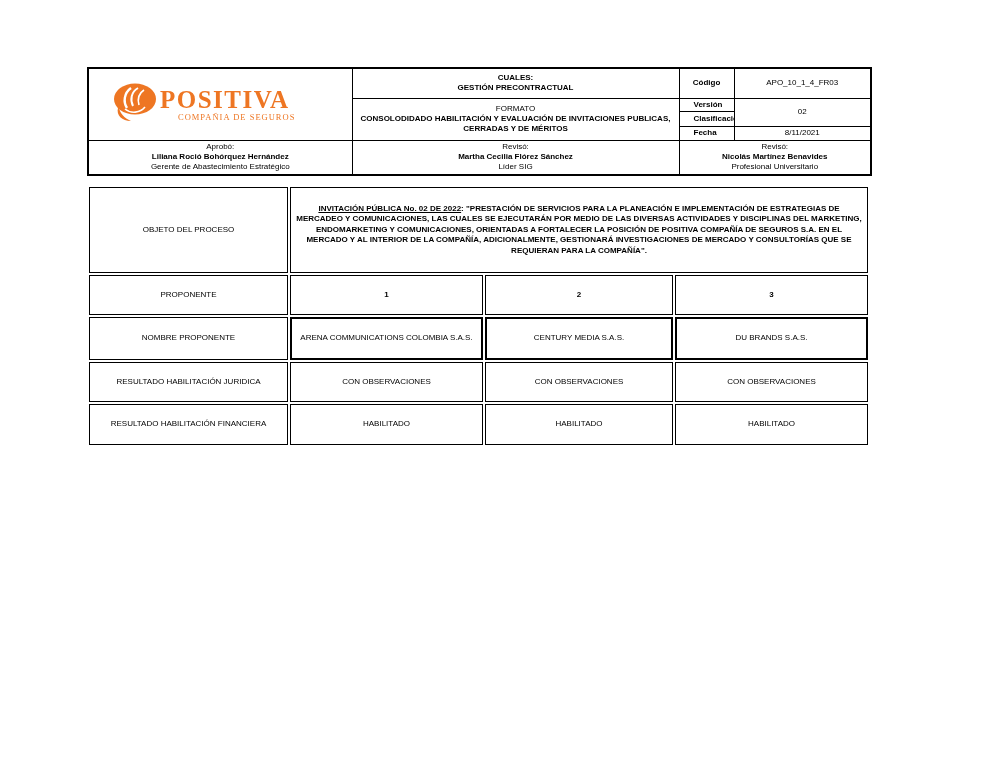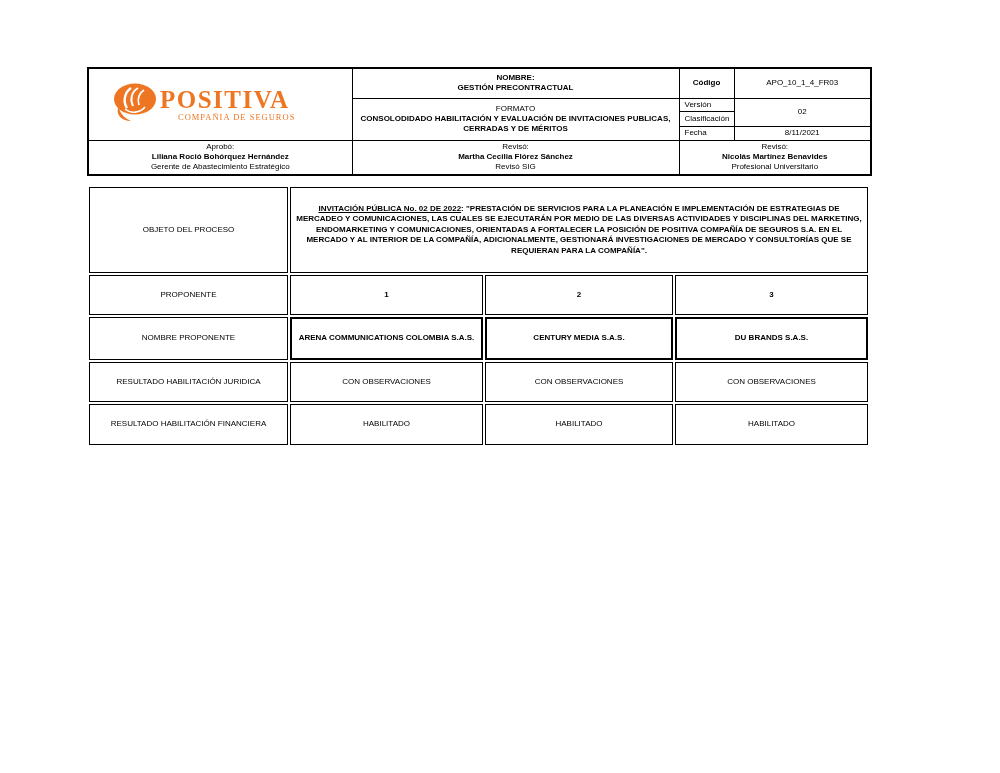--- a/index.html
+++ b/index.html
@@ -13,21 +13,21 @@
     position:absolute;left:87px;top:67px;
     border-collapse:collapse;table-layout:fixed;width:783px;
     border:2px solid #000;
   }
   table.hdr td{
     border:1px solid #000;font-size:8px;line-height:1.25;
     text-align:center;vertical-align:middle;padding:1px 2px;overflow:hidden;
   }
   table.hdr td.thickline{border-width:1.5px;}
   .hdr .b{font-weight:bold;}
-  .hdr td.small-lbl{font-weight:normal;text-align:left;padding-left:5px;}
+  .hdr td.small-lbl{font-weight:bold;text-align:left;padding-left:14px;}
   .hdr td.codigo-lbl{font-weight:bold;}
   .logo-cell{background:#fff;}
   .logo-wrap{display:flex;justify-content:center;align-items:flex-end;height:100%;}
   .brand-text{font-family:"Liberation Serif", serif;font-weight:bold;letter-spacing:1.5px;}
   .tagline-text{font-family:"Liberation Serif", serif;letter-spacing:1px;}
   .approvals-cell div{line-height:1.3;}
 
   
   table.main{
     position:absolute;left:87px;top:185px;
@@ -36,21 +36,21 @@
   table.main td{
     box-sizing:border-box;border:1.5px solid #000;
     font-size:8px;line-height:1.3;text-align:center;vertical-align:middle;
     padding:14px 4px;overflow:hidden;background:#fff;
   }
   table.main tr.data-row td{height:33px;}
   table.main tr.objeto-row td{height:86px;}
   td.objeto-cell{font-weight:bold;font-size:7.8px;line-height:1.45;padding:4px 10px;}
   .objeto-title{text-decoration:underline;}
   tr.vals-bold td.v{font-weight:bold;}
-  tr.nombre-row td.v{font-weight:bold;border-width:2.5px;}
+  tr.nombre-row td.v{font-weight:normal;border-width:2.5px;}
 
   
   .footnote{
     position:absolute;left:88px;top:424px;width:860px;
     font-size:8.5px;line-height:1.3;text-align:left;
   }
 </style>
 </head>
 <body>
 
@@ -73,21 +73,21 @@
             <path d="M15 28 C11 22 12 13 19 8" stroke="#ffffff" stroke-width="2.4" fill="none"></path>
             <path d="M21 26 C18 20 19 12 26 8" stroke="#ffffff" stroke-width="2" fill="none"></path>
             <path d="M27 25 C25 19 27 13 32 10" stroke="#ffffff" stroke-width="1.7" fill="none"></path>
             <path d="M13 29 C19 34 28 33 33 27" stroke="#ffffff" stroke-width="1.6" fill="none"></path>
             <text x="48" y="28" font-size="25" fill="#EE7623" class="brand-text">POSITIVA</text>
             <text x="66" y="40" font-size="8.5" fill="#EE7623" class="tagline-text">COMPAÑIA DE SEGUROS</text>
           </svg>
         </div>
       </td>
       <td class="b">
-        <div>NOMBRE:</div>
+        <div>CUALES:</div>
         <div>GESTIÓN PRECONTRACTUAL</div>
       </td>
       <td class="codigo-lbl">Código</td>
       <td>APO_10_1_4_FR03</td>
     </tr>
     <tr style="height:13px">
       <td rowspan="3">
         <div>FORMATO</div>
         <div class="b">CONSOLODIDADO HABILITACIÓN Y EVALUACIÓN DE INVITACIONES PUBLICAS, CERRADAS Y DE MÉRITOS</div>
       </td>
@@ -103,21 +103,21 @@
     </tr>
     <tr style="height:24px">
       <td class="approvals-cell thickline">
         <div>Aprobó:</div>
         <div class="b">Liliana Roció Bohórquez Hernández</div>
         <div>Gerente de Abastecimiento Estratégico</div>
       </td>
       <td class="approvals-cell thickline">
         <div>Revisó:</div>
         <div class="b">Martha Cecilia Flórez Sánchez</div>
-        <div>Revisó SIG</div>
+        <div>Líder SIG</div>
       </td>
       <td colspan="2" class="approvals-cell thickline">
         <div>Revisó:</div>
         <div class="b">Nicolás Martínez Benavides</div>
         <div>Profesional Universitario</div>
       </td>
     </tr>
   </tbody>
     </table>
 

